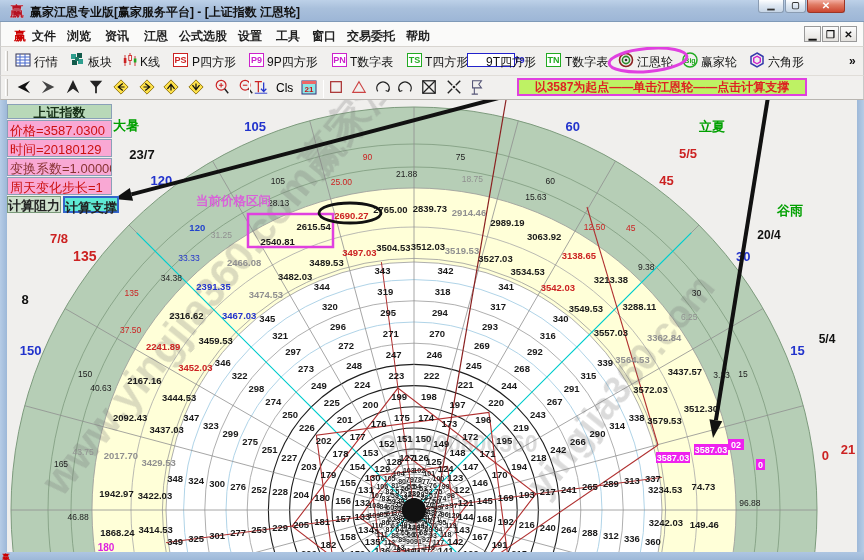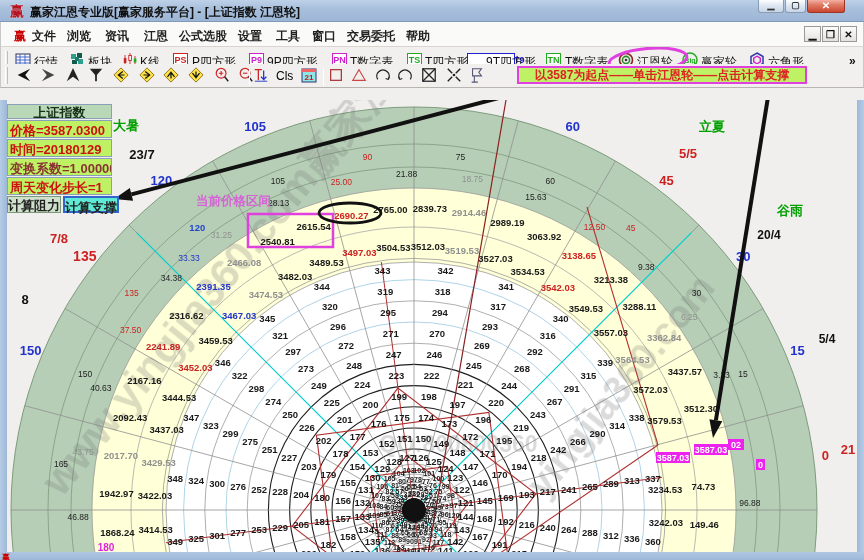--- a/index.html
+++ b/index.html
@@ -17,35 +17,35 @@
 .wbtn .g { position:absolute; left:0; right:0; top:0px; text-align:center; font-size:9px; color:#333; font-weight:bold;}
 #bclose .g { color:#fff; font-size:10px; }
 #menubar { position:absolute; left:0; top:22px; width:864px; height:25px; background:#fafaf9; border-left:1px solid #c8c8c8; border-right:1px solid #c8c8c8;
   border-bottom:1px solid #d8d5d0; font-size:12px; color:#111; }
 .mi { position:absolute; top:6px; font-weight:bold; color:#222; }
 #mdi { position:absolute; right:6px; top:4px; }
 .cbtn { display:inline-block; width:17px; height:16px; border:1px solid #999; background:linear-gradient(#fcfcfc,#e4e2de);
   text-align:center; font-size:10px; line-height:15px; font-weight:bold; color:#111; margin-left:1px;}
 #tb1 { position:absolute; left:0; top:47px; width:864px; height:29px; background:#f1f0ee; border-left:1px solid #c8c8c8; border-right:1px solid #c8c8c8;
   border-bottom:1px solid #e0ddd8; font-size:12px; color:#111; }
-#tb2 { position:absolute; left:0; top:64px; width:864px; height:24px; background:#f1f0ee; border-left:1px solid #c8c8c8; border-right:1px solid #c8c8c8;
+#tb2 { position:absolute; left:0; top:76px; width:864px; height:24px; background:#f1f0ee; border-left:1px solid #c8c8c8; border-right:1px solid #c8c8c8;
   border-bottom:1px solid #b8b5b0; }
 .t1 { position:absolute; top:7px; }
 .ic { position:absolute; top:5px; width:16px; height:16px; }
 .bx { position:absolute; top:6px; width:15px; height:14px; border:1px solid; font-size:9px; font-weight:bold;
   text-align:center; line-height:13px; background:#fff; }
 .sep { position:absolute; top:4px; width:1px; height:18px; background:#c8c5c0; border-right:1px solid #fff; }
 #instr { position:absolute; left:516px; top:2px; width:290px; height:18px; border:2px solid #e040e0;
   background:#bef264; color:#dd2222; font-size:12px; font-weight:bold; text-align:center; line-height:15px;}
 #frameL { position:absolute; left:0; top:100px; width:7px; height:460px; background:linear-gradient(90deg,#b6cce6,#9db8d8); }
 #frameR { position:absolute; left:857px; top:100px; width:7px; height:460px; background:linear-gradient(90deg,#9db8d8,#b6cce6); }
 #frameB { position:absolute; left:0; top:552px; width:864px; height:8px; background:linear-gradient(#aec6e2,#9db8d8); }
 #panel { position:absolute; left:7px; top:104px; width:105px; font-size:13px; }
 .prow { position:relative; width:105px; height:18px; margin-bottom:1px; border:1px solid #8aa0b8;
-  background:#bef264; color:#cc1111; font-weight:bold; padding:1px 1px 0 2px; white-space:nowrap; overflow:hidden;}
+  background:#f9a8d4; color:#cc1111; font-weight:normal; padding:1px 1px 0 2px; white-space:nowrap; overflow:hidden;}
 #phead { background:#b8d8b8; color:#173017; text-align:center; font-weight:bold; height:15px; padding:0; line-height:15px; font-size:13px;}
 .pbtns { display:flex; width:105px; gap:2px; }
 .pbtn { flex:1; border:1px solid #7a9a7a; background:#cfe0cc; color:#222; font-weight:bold;
   text-align:left; height:17px; padding-top:0; white-space:nowrap; font-size:13px;}
 #pbtn2 { border:2px solid #3366cc; background:#5eead4; padding:1px 0; }
 </style></head>
 <body>
 <div id="win">
 <svg width="864" height="460" viewBox="0 0 864 460" style="position:absolute;left:0;top:100px;">
 <defs>

